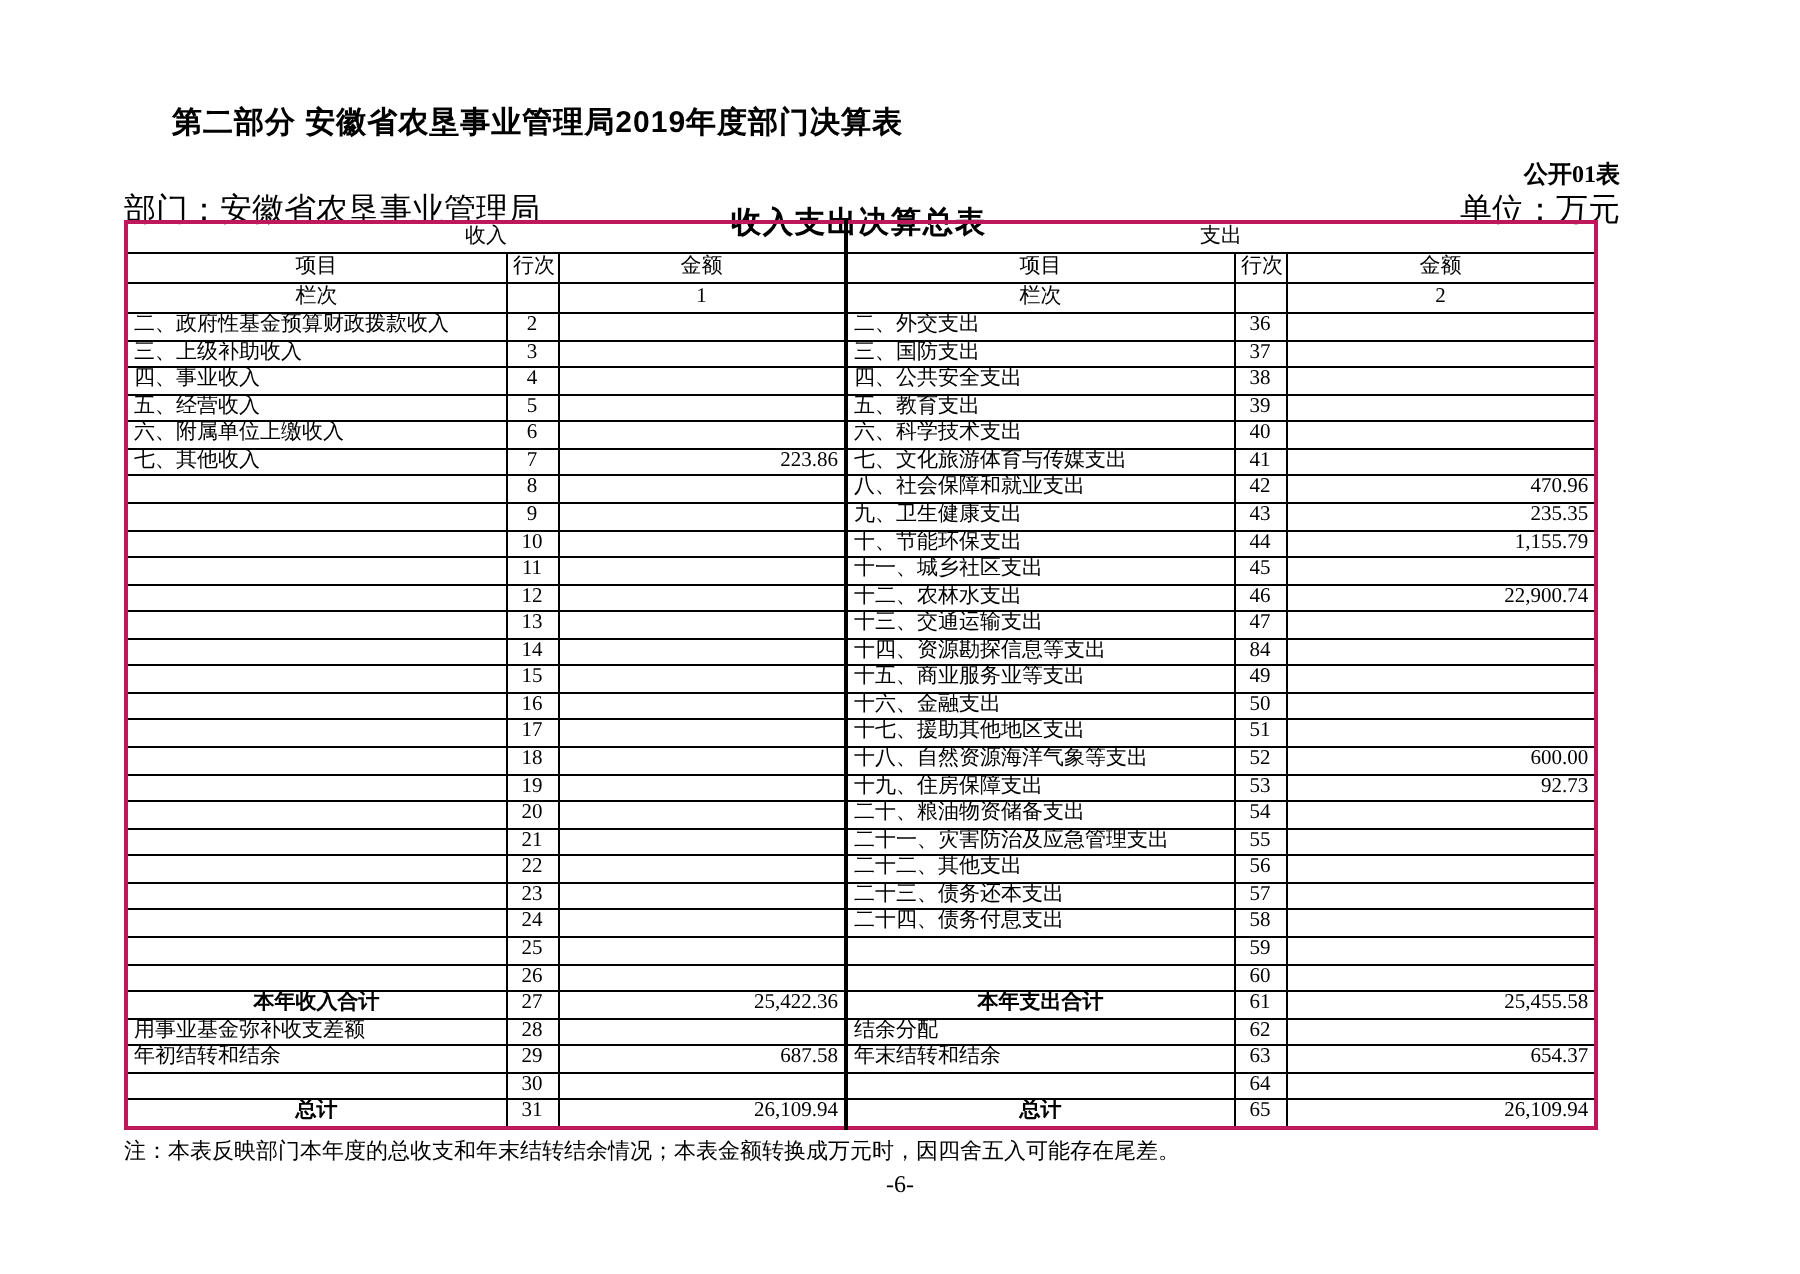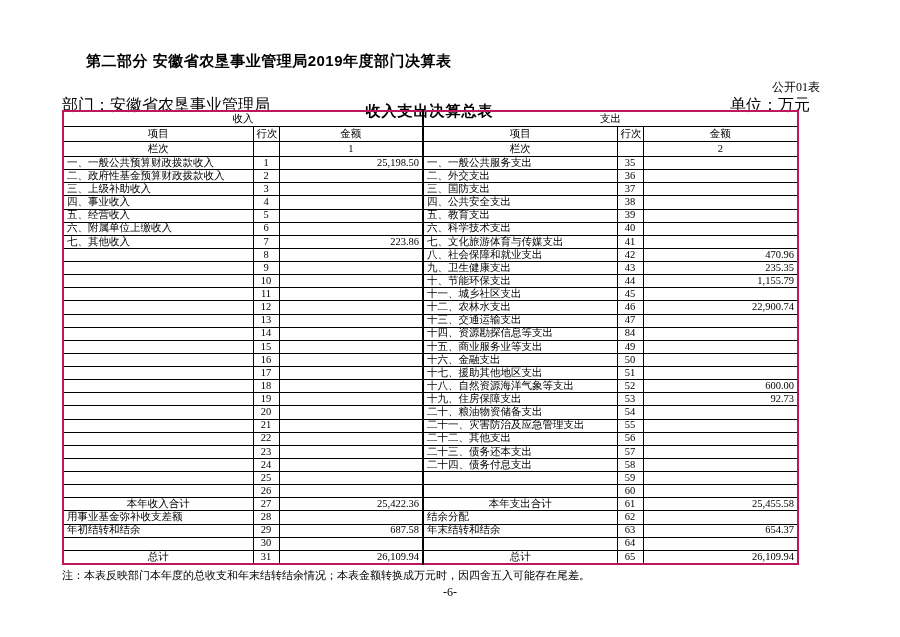--- a/index.html
+++ b/index.html
@@ -12,22 +12,23 @@
     position:absolute;left:62px;top:52px;width:700px;
     font-family:"Liberation Sans","DejaVu Sans",sans-serif;
     font-weight:bold;font-size:15px;letter-spacing:.5px;white-space:nowrap;margin-left:24px;
   }
   .table-title{
     position:absolute;left:62px;top:70px;width:735px;text-align:center;
     font-family:"Liberation Sans","DejaVu Sans",sans-serif;
     font-weight:bold;font-size:15px;letter-spacing:1px;margin-top:32px;
   }
   .form-code{
-    position:absolute;left:72px;top:79px;width:748px;text-align:right;
+    position:absolute;left:62px;top:79px;width:748px;text-align:right;
     font-size:12px;
+    font-weight:bold;
   }
   .meta-row{
     position:absolute;left:62px;top:95px;width:748px;font-size:16px;
   }
   .meta-row .dept{float:left;}
   .meta-row .unit{float:right;}
   table.acct{
     position:absolute;left:62px;top:110px;
     width:735px;height:455px;
     border-collapse:collapse;table-layout:fixed;
@@ -36,21 +37,21 @@
   }
   table.acct th,table.acct td{
     border:1px solid #000;padding:0 3px;overflow:hidden;white-space:nowrap;
     font-weight:normal;
   }
   table.acct thead th{height:14px;text-align:center;}
   td.item{text-align:left;}
   td.line{text-align:center;padding:0;}
   td.amt{text-align:right;}
   .mid{border-left-width:2px !important;}
-  tr.total-row td.item, td.item.em{text-align:center;font-weight:normal;}
+  tr.total-row td.item, td.item.em{text-align:center;font-weight:bold;}
   .note{
     position:absolute;left:62px;top:568px;width:760px;font-size:11px;white-space:nowrap;
   }
   .page-number{
     position:absolute;left:0;top:585px;width:900px;text-align:center;font-size:12px;
   }
 </style>
 </head>
 <body>
 
@@ -88,28 +89,20 @@
       <th>栏次</th>
       <th></th>
       <th>1</th>
       <th class="mid">栏次</th>
       <th></th>
       <th>2</th>
     </tr>
   </thead>
   <tbody id="rows-body">
       <tr>
-    <td class="item">一、一般公共预算财政拨款收入</td>
-    <td class="line">1</td>
-    <td class="amt">25,198.50</td>
-    <td class="item mid">一、一般公共服务支出</td>
-    <td class="line">35</td>
-    <td class="amt"></td>
-  </tr>
-      <tr>
     <td class="item">二、政府性基金预算财政拨款收入</td>
     <td class="line">2</td>
     <td class="amt"></td>
     <td class="item mid">二、外交支出</td>
     <td class="line">36</td>
     <td class="amt"></td>
   </tr>
       <tr>
     <td class="item">三、上级补助收入</td>
     <td class="line">3</td>

